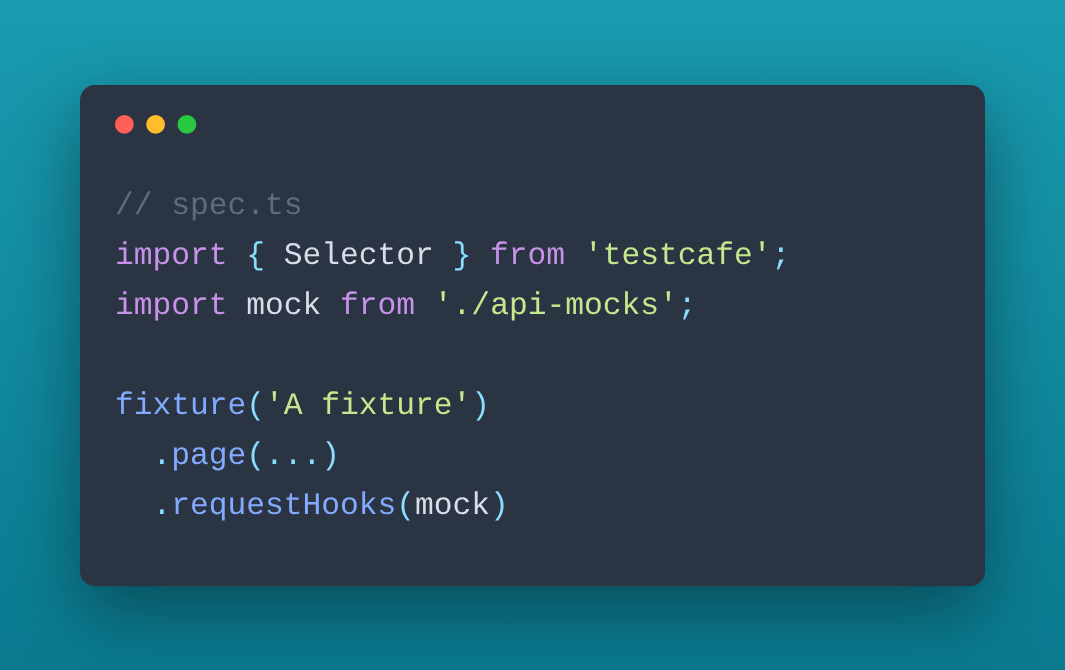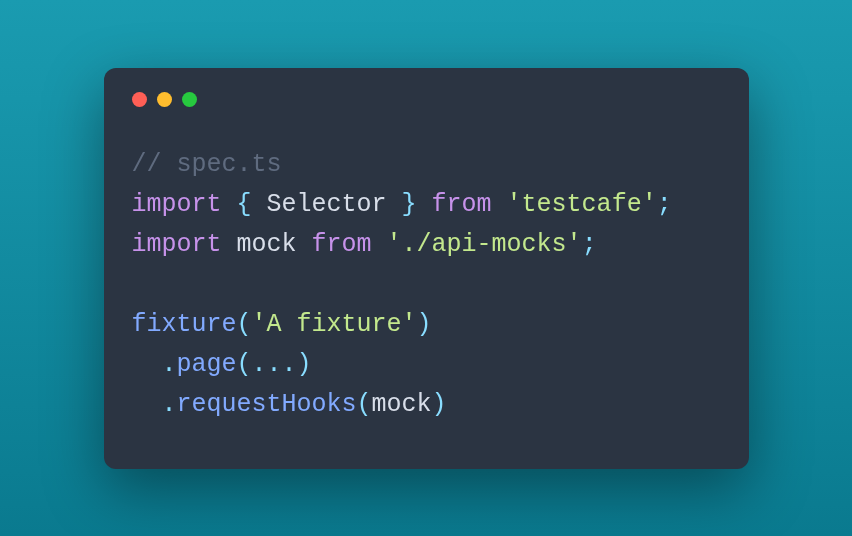--- a/index.html
+++ b/index.html
@@ -12,21 +12,21 @@
       height: 536px;
       background: linear-gradient(180deg, #1a9bb0 0%, #0a7a8f 100%);
       display: flex;
       align-items: center;
       justify-content: center;
       font-family: 'SF Mono', 'Monaco', 'Consolas', 'Courier New', monospace;
     }
     .window {
       background: #2b3442;
       border-radius: 12px;
-      width: 645px;
+      width: 724px;
       padding: 24px 28px 44px 28px;
       box-shadow: 0 20px 60px rgba(0,0,0,0.4);
     }
     .titlebar {
       display: flex;
       gap: 10px;
       margin-bottom: 38px;
     }
     .dot {
       width: 15px;

